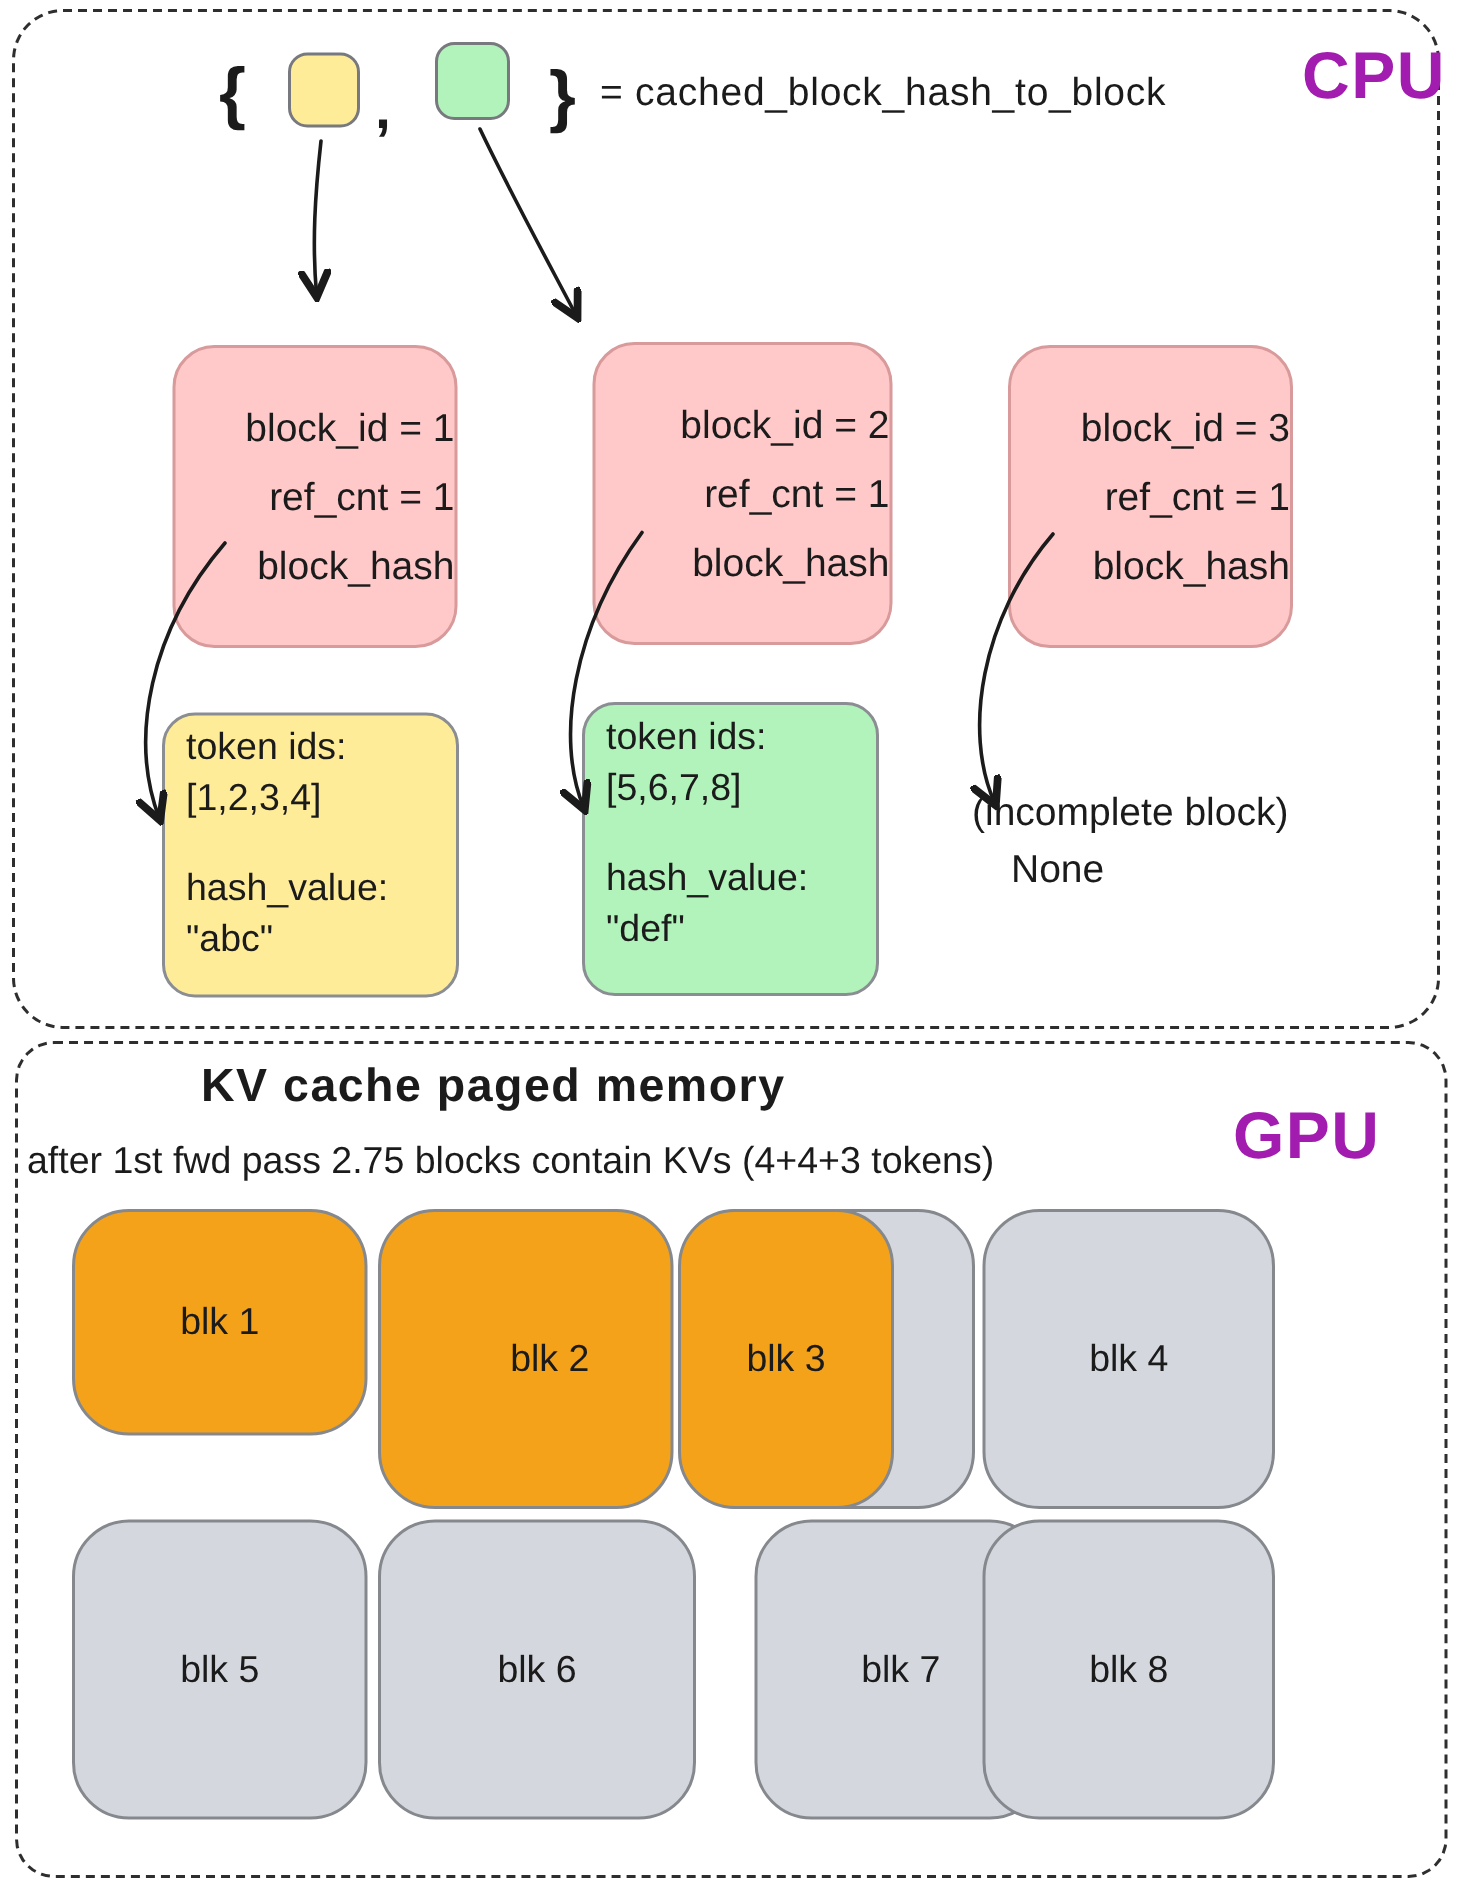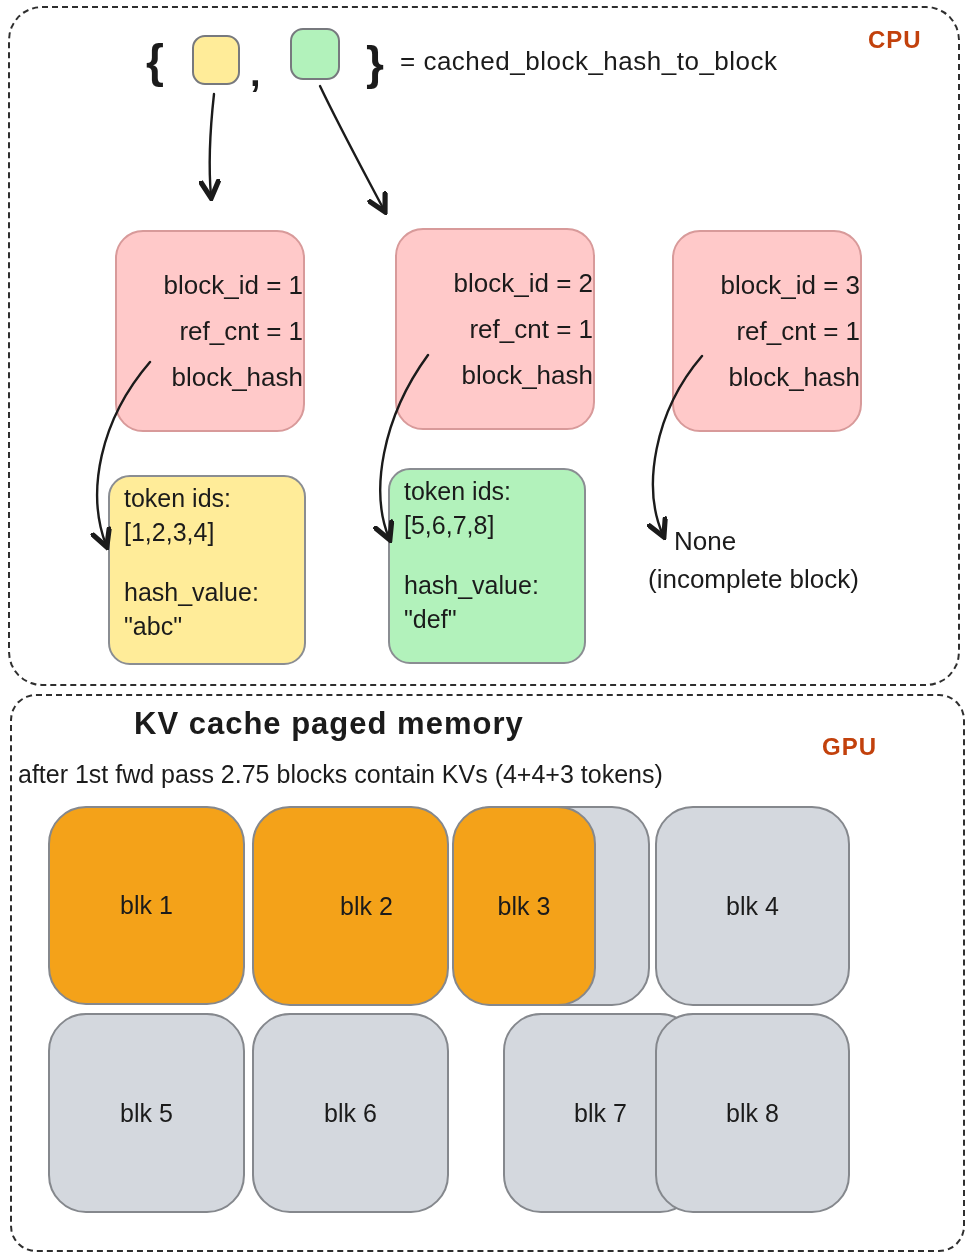--- a/index.html
+++ b/index.html
@@ -1,20 +1,20 @@
 <!DOCTYPE html>
 <html><head>
 <meta charset="utf-8">
 <style>
   html,body{margin:0;padding:0;background:#ffffff;}
   body{font-family:"Liberation Sans","DejaVu Sans",sans-serif;color:#1b1b1b;}
   .canvas{position:relative;width:980px;height:1260px;background:#fff;overflow:hidden;}
   .abs{position:absolute;box-sizing:border-box;}
   .panel{border:2.5px dashed #2e2e2e;border-radius:34px;background:transparent;}
-  .accent-label{color:#c2410c;font-size:24px;font-weight:600;letter-spacing:1px;}
+  .accent-label{color:#a21caf;font-size:44px;font-weight:600;letter-spacing:1px;}
   .brace{font-size:46px;font-weight:600;}
   .legend-square{border-radius:13px;border:2px solid #77797e;}
   .legend-comma{font-size:38px;font-weight:600;}
   .mapping-text{font-size:26px;font-weight:500;letter-spacing:0.5px;}
   .pink-block{background:#ffc9c9;border:2.5px solid #d89a9a;border-radius:28px;
               padding:30px 0 0 24px;font-size:26px;line-height:46px;font-weight:500;text-align:right;}
   .token-box{border:2px solid #8a8d92;border-radius:22px;padding:4px 14px;
              font-size:25px;line-height:34px;font-weight:400;}
   .token-yellow{background:#ffec99;}
   .token-green{background:#b2f2bb;}
@@ -73,51 +73,51 @@
 
   <div class="abs token-box token-green" style="left:388px;top:468px;width:198px;height:196px;">
     <div>token ids:</div>
     <div>[5,6,7,8]</div>
     <div class="spacer"></div>
     <div>hash_value:</div>
     <div>"def"</div>
   </div>
 
   <div class="abs none-note" style="left:648px;top:522px;width:300px;">
+    <div>(incomplete block)</div>
     <div style="padding-left:26px;">None</div>
-    <div>(incomplete block)</div>
   </div>
 
   <div class="abs panel" style="left:10px;top:694px;width:955px;height:558px;border-radius:26px;"></div>
 
   <div class="abs gpu-title" style="left:134px;top:706px;">KV cache paged memory</div>
 
   <div class="abs accent-label" style="left:822px;top:733px;">GPU</div>
 
   <div class="abs gpu-subtitle" style="left:18px;top:760px;width:900px;">after 1st fwd pass 2.75 blocks contain KVs (4+4+3 tokens)</div>
 
-  <div class="abs gpu-block gpu-filled" style="left:48px;top:806px;width:197px;height:199px;text-align:center;">
+  <div class="abs gpu-block gpu-filled" style="left:48px;top:806px;width:197px;height:151px;text-align:center;">
     <span>blk 1</span>
   </div>
   <div class="abs gpu-block gpu-filled" style="left:252px;top:806px;width:197px;height:200px;padding-left:32px;">
     <span>blk 2</span>
   </div>
 
   <div class="abs gpu-block gpu-empty" style="left:455px;top:806px;width:195px;height:200px;"></div>
   <div class="abs gpu-block gpu-filled" style="left:452px;top:806px;width:144px;height:200px;">
     <span>blk 3</span>
   </div>
   <div class="abs gpu-block gpu-empty" style="left:655px;top:806px;width:195px;height:200px;">
     <span>blk 4</span>
   </div>
 
   <div class="abs gpu-block gpu-empty" style="left:48px;top:1013px;width:197px;height:200px;">
     <span>blk 5</span>
   </div>
-  <div class="abs gpu-block gpu-empty" style="left:252px;top:1013px;width:197px;height:200px;">
+  <div class="abs gpu-block gpu-empty" style="left:252px;top:1013px;width:212px;height:200px;">
     <span>blk 6</span>
   </div>
   <div class="abs gpu-block gpu-empty" style="left:455px;top:1013px;width:195px;height:200px;margin-left:48px;">
     <span>blk 7</span>
   </div>
   <div class="abs gpu-block gpu-empty" style="left:655px;top:1013px;width:195px;height:200px;">
     <span>blk 8</span>
   </div>
 
   <svg class="arrows" width="980" height="1260">

